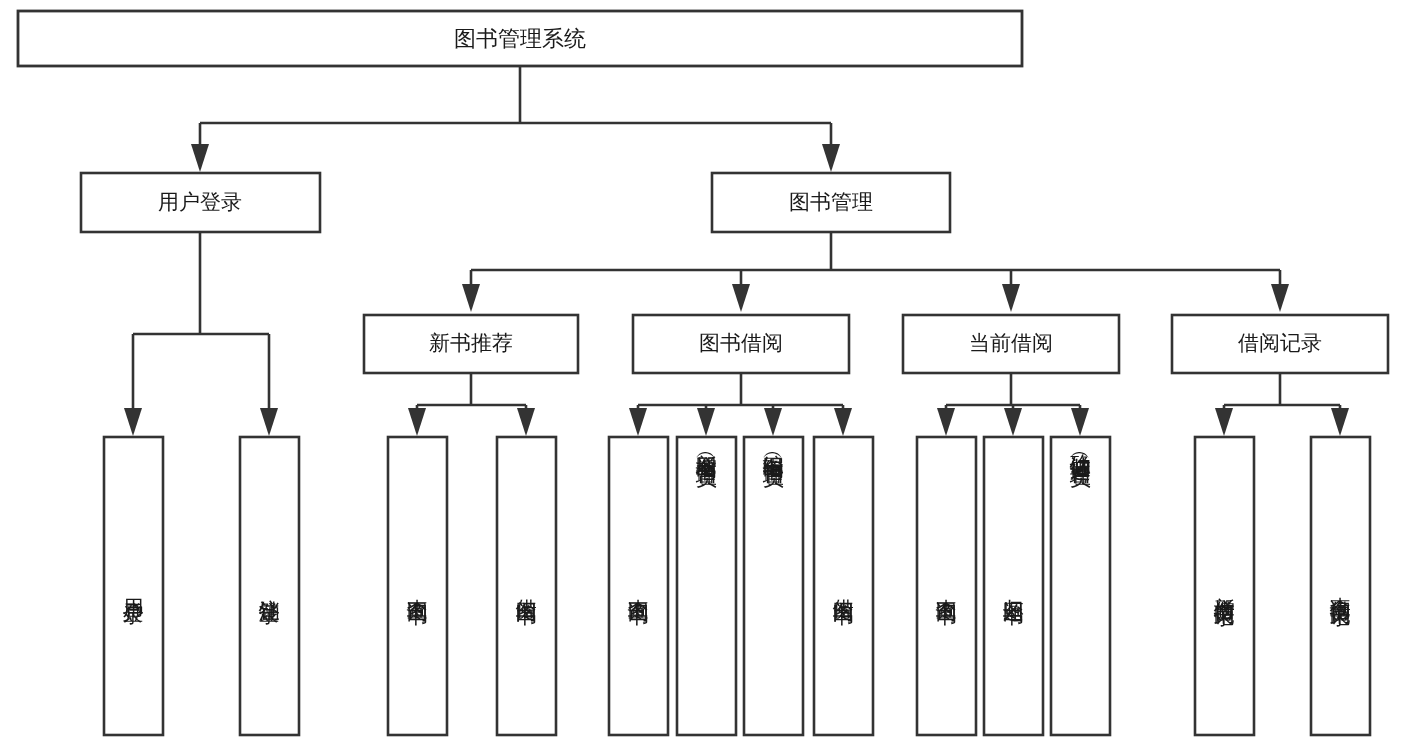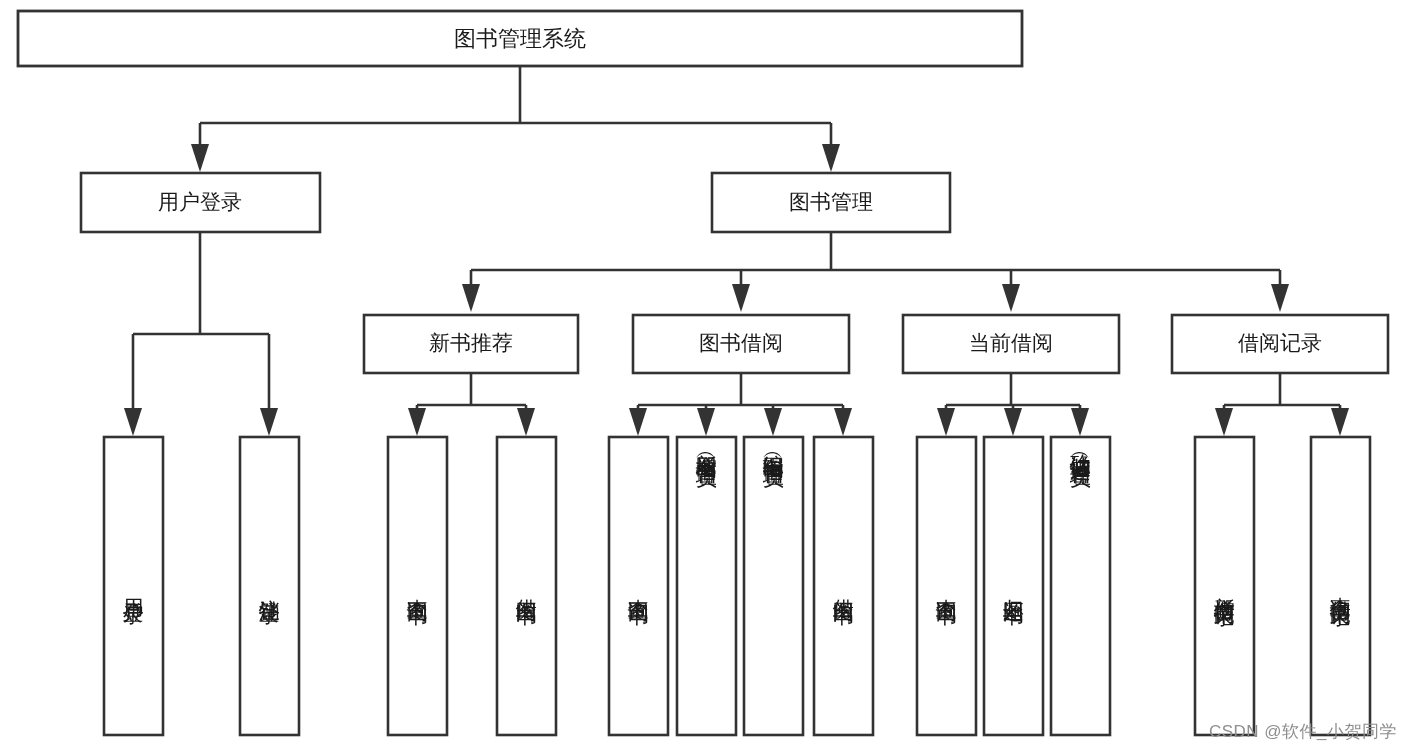--- a/index.html
+++ b/index.html
@@ -228,14 +228,13 @@
     <span class="vlabel">确认归还（管理员）</span>
   </div>
 
   <div class="vlabel-wrap" style="left:1195px; top:437px; width:59px; height:298px;">
     <span class="vlabel">新增借阅记录</span>
   </div>
   <div class="vlabel-wrap" style="left:1311px; top:437px; width:59px; height:298px;">
     <span class="vlabel">查询借阅记录</span>
   </div>
 
-  <div id="watermark">CSDN @软件_小贺同学</div>
 </div>
 
 </body></html>

